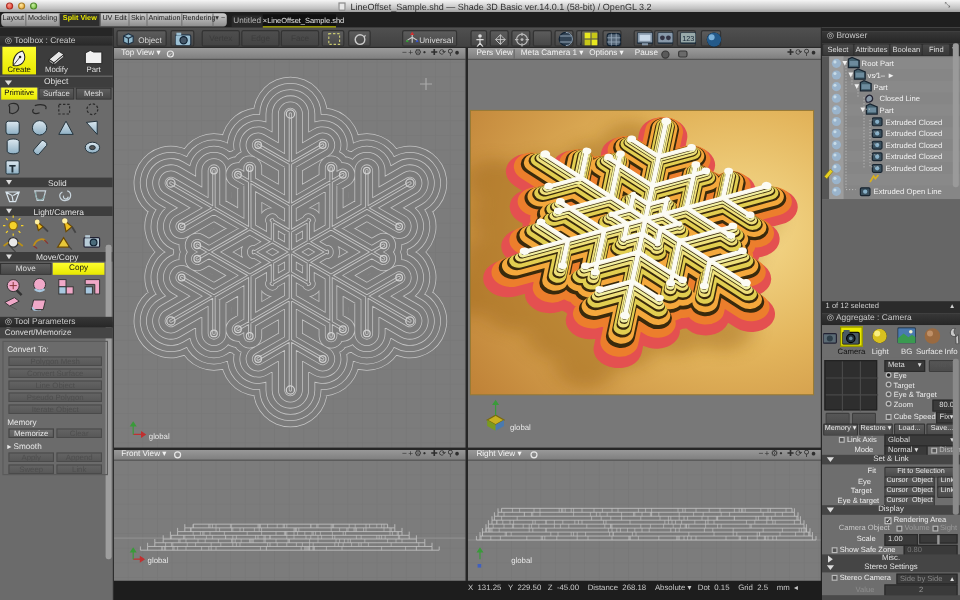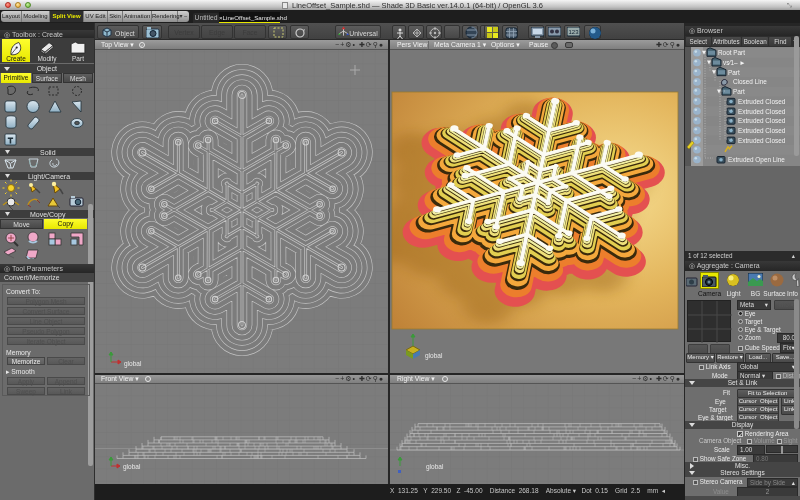--- a/index.html
+++ b/index.html
@@ -8,21 +8,21 @@
 .sechdr:before{content:"";position:absolute;left:4px;top:3px;border-left:3px solid transparent;border-right:3px solid transparent;border-top:4px solid #ddd}
 .ylw{background:linear-gradient(#fdfd2e,#e8e800);color:#111}
 .t6{font-size:6.5px}
 </style></head><body>
 
 <div class="abs" style="left:0;top:0;width:800px;height:10px;background:linear-gradient(#f5f5f5,#c2c2c2 70%,#9e9e9e)">
  <div class="abs" style="left:5px;top:2px;width:6px;height:6px;border-radius:50%;background:radial-gradient(circle at 35% 30%,#ff9a8a,#e33e32);border:.5px solid #b02c22"></div>
  <div class="abs" style="left:15px;top:2px;width:6px;height:6px;border-radius:50%;background:radial-gradient(circle at 35% 30%,#ffe9a0,#e8a32e);border:.5px solid #ad7d20"></div>
  <div class="abs" style="left:25px;top:2px;width:6px;height:6px;border-radius:50%;background:radial-gradient(circle at 35% 30%,#c8f0a0,#6cb836);border:.5px solid #4f8c26"></div>
  <div class="abs" style="left:282px;top:1.5px;width:6px;height:7px;background:#e8e8e8;border:.5px solid #888"></div>
- <div class="abs" style="left:292px;top:1px;width:360px;font-size:7.5px;color:#2e2e2e;white-space:nowrap">LineOffset_Sample.shd — Shade 3D Basic ver.14.0.1 (64-bit) / OpenGL 3.6</div>
+ <div class="abs" style="left:292px;top:1px;width:360px;font-size:7.5px;color:#2e2e2e;white-space:nowrap">LineOffset_Sample.shd — Shade 3D Basic ver.14.0.1 (58-bit) / OpenGL 3.2</div>
  <div class="abs" style="left:787px;top:2px;width:6px;height:6px;color:#555;font-size:6px;line-height:6px">⤡</div>
 </div>
 
 <div class="abs" style="left:0;top:10px;width:800px;height:13px;background:#1e1e1e">
  <div class="abs" style="left:1px;top:1px;width:188px;height:11px;border-radius:3px;background:linear-gradient(#cfcfcf,#8e8e8e);display:flex;font-size:6.8px;color:#1c1c1c;text-align:center;line-height:11px;overflow:hidden;font-size:6px">
   <div style="width:21px;border-right:1px solid #777">Layout</div>
   <div style="width:28px;border-right:1px solid #777">Modeling</div>
   <div style="width:34px;background:#2e2e2e;color:#e8e800;font-weight:bold;border-right:1px solid #777">Split View</div>
   <div style="width:24px;border-right:1px solid #777">UV Edit</div>
   <div style="width:15px;border-right:1px solid #777">Skin</div>

